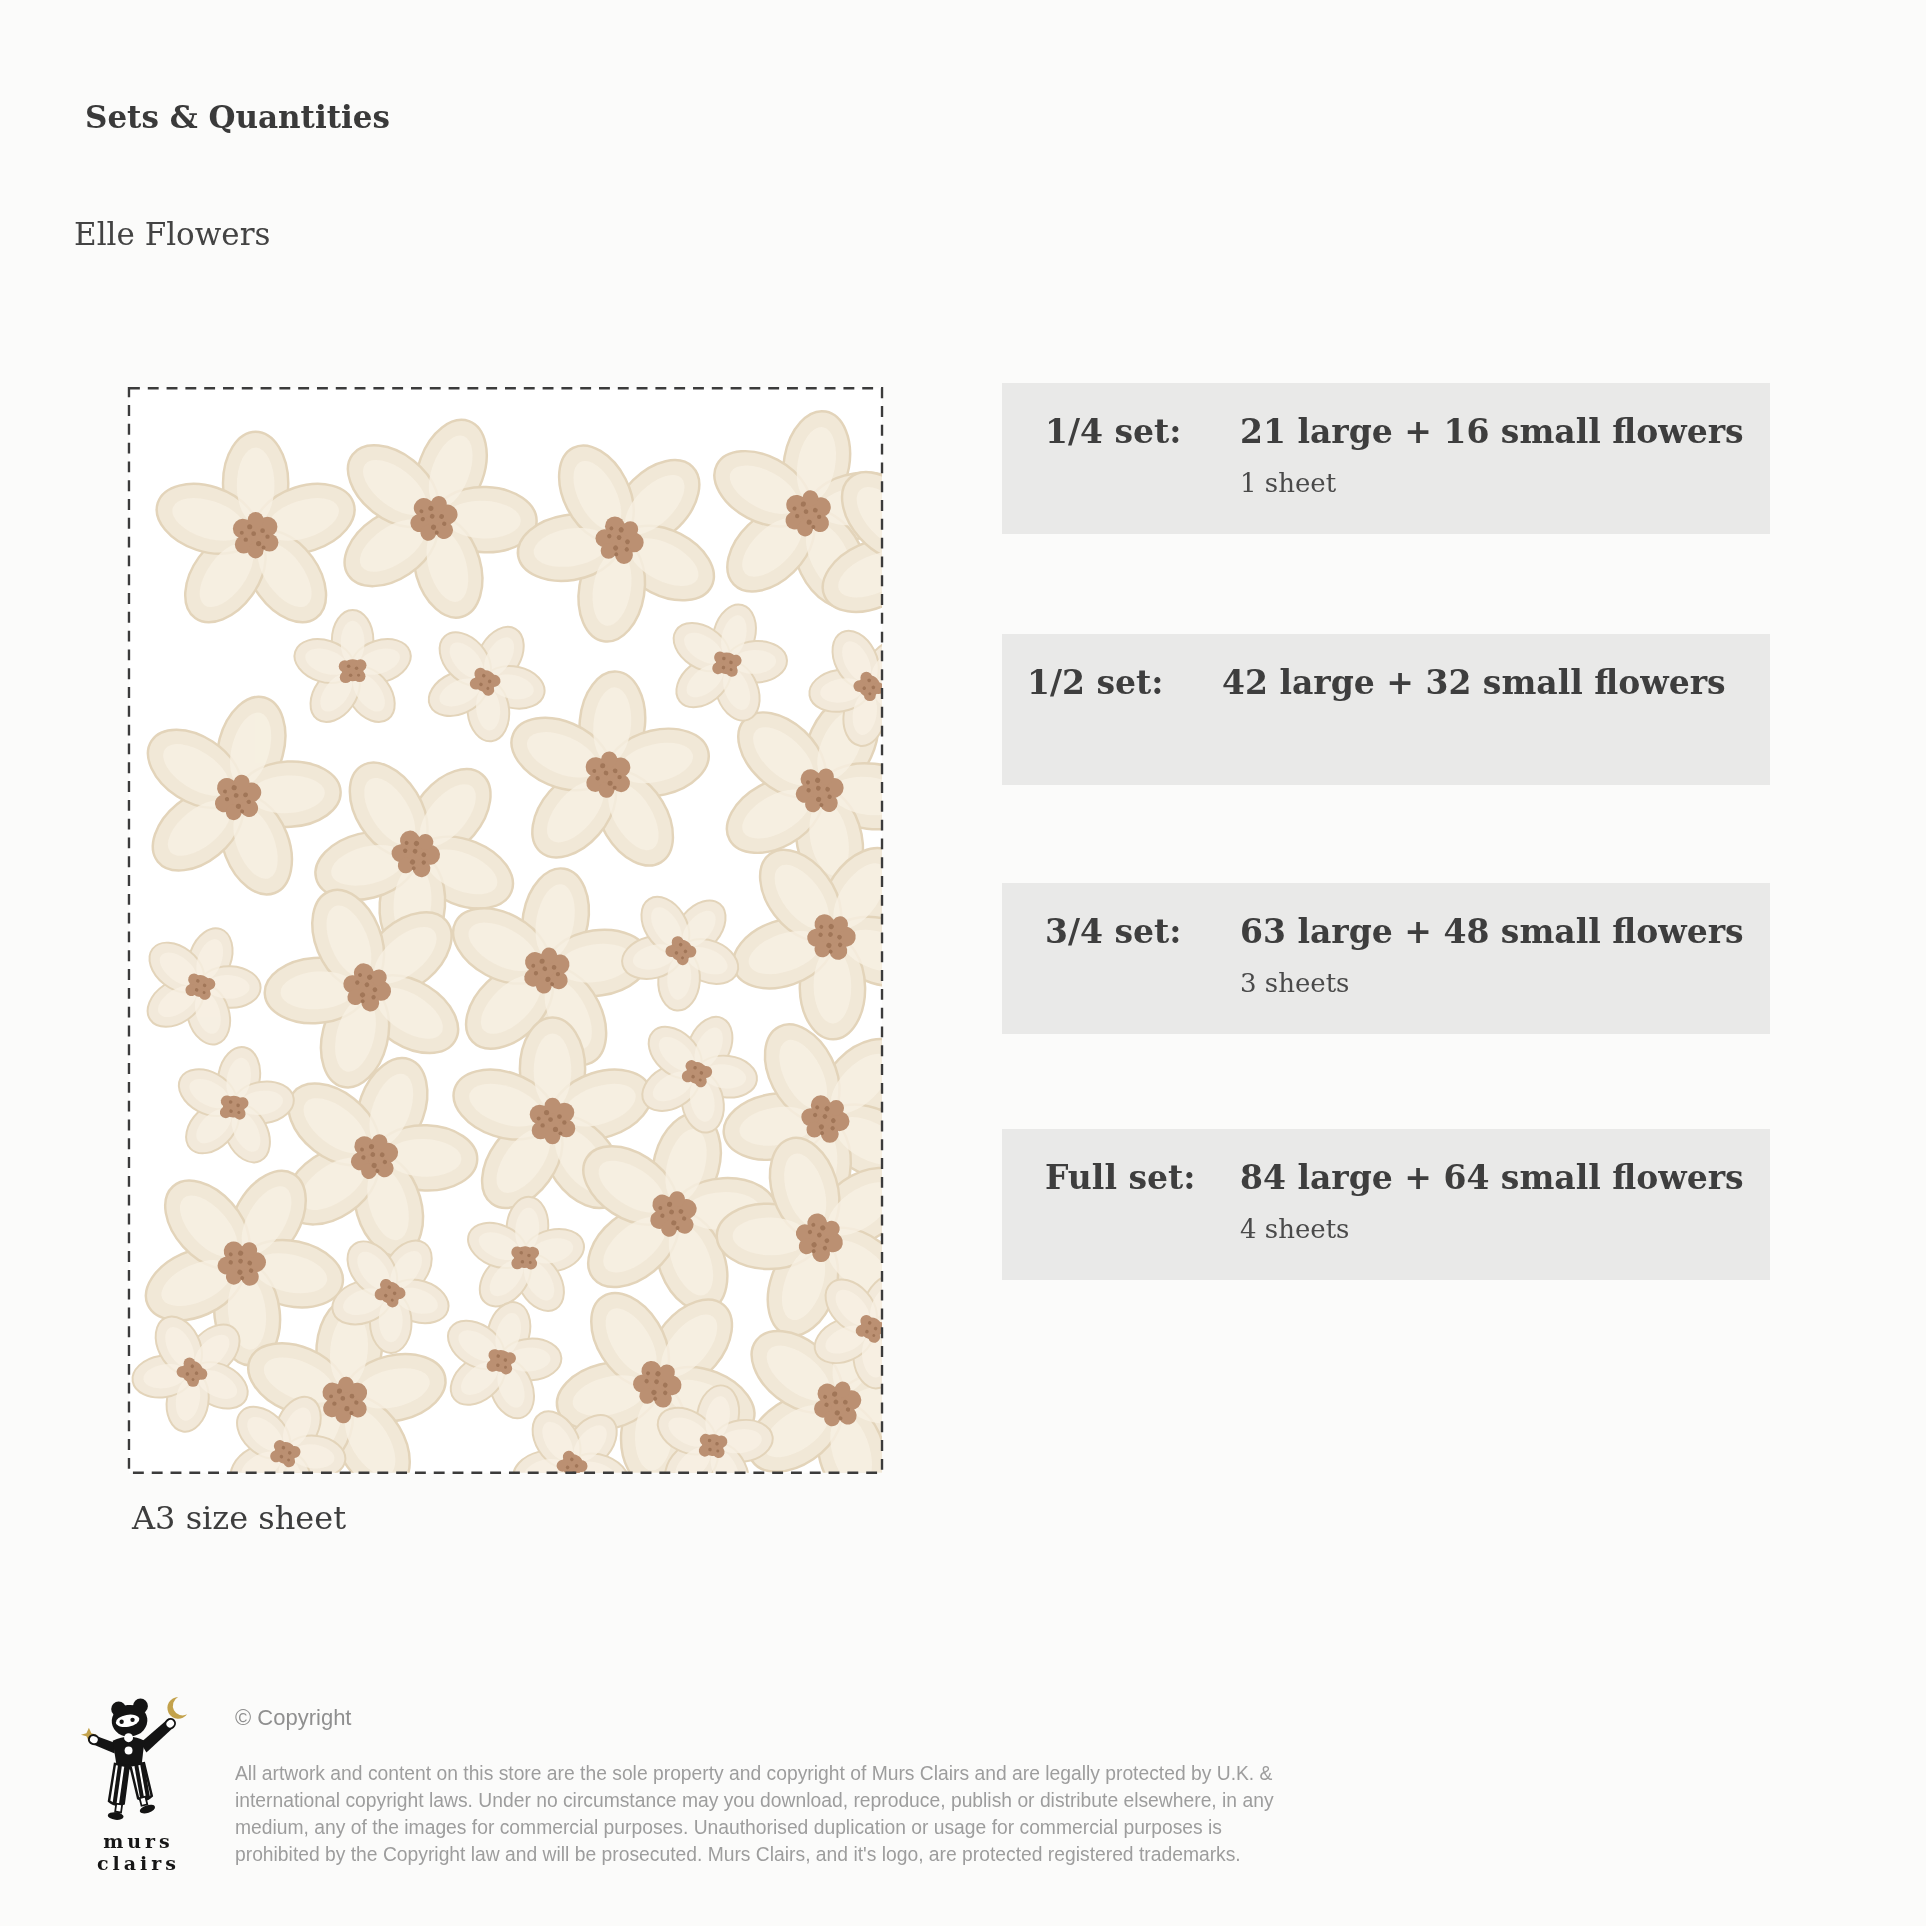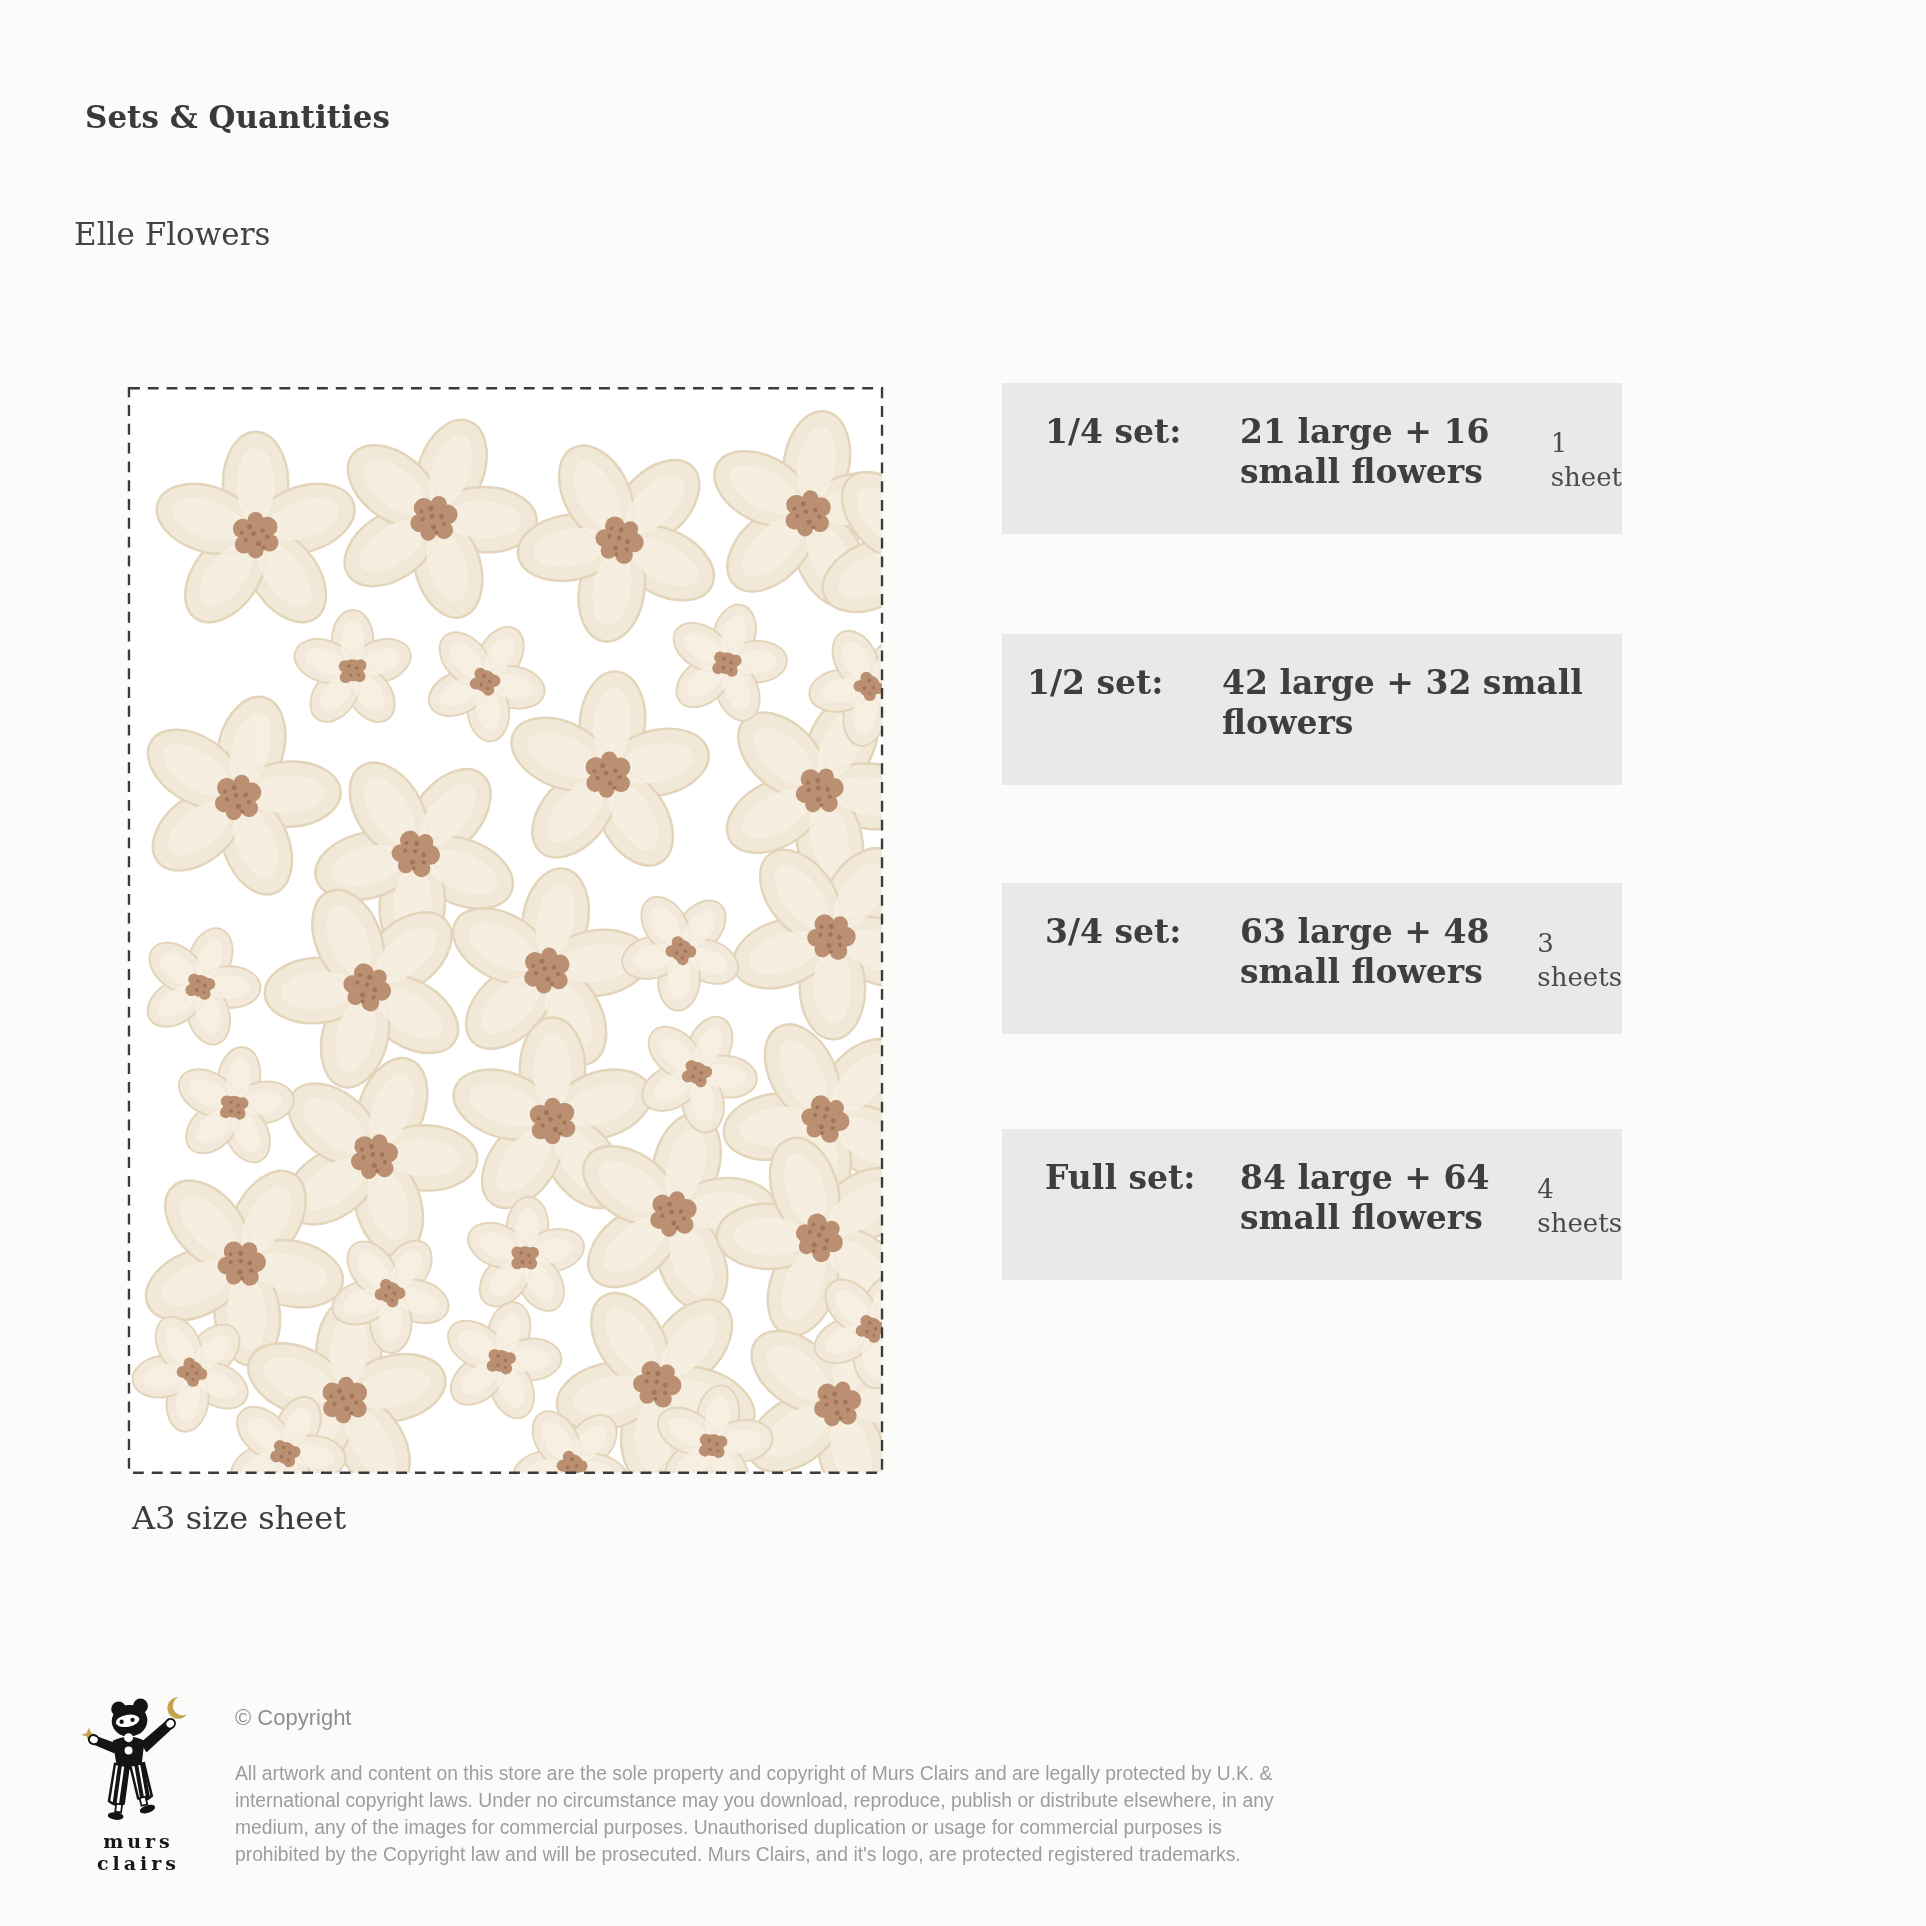--- a/index.html
+++ b/index.html
@@ -22,35 +22,35 @@
   }
   .sheet-wrap{
     position:absolute;left:127px;top:386px;
     width:757px;height:1089px;
   }
   .sheet-caption{
     position:absolute;left:132px;top:1499px;
     font-size:32px;color:#3d3d3d;
   }
   .set-box{
-    position:absolute;left:1002px;width:620px;height:151px;
+    position:absolute;left:1002px;width:768px;height:151px;
     background:#e9e9e8;
     box-sizing:border-box;
     padding:29px 0 0 43px;
     display:flex;flex-direction:row;
   }
   .set-box.b1{top:383px;}
   .set-box.b2{top:634px;padding-left:25px;}
   .set-box.b3{top:883px;}
   .set-box.b4{top:1129px;}
   .set-label{
     width:195px;flex:0 0 195px;
     font-size:33px;font-weight:700;color:#3e3e3e;line-height:40px;
   }
-  .set-info{display:flex;flex-direction:row;}
+  .set-info{display:flex;flex-direction:column;}
   .set-quantity{
     font-size:33px;font-weight:700;color:#3e3e3e;line-height:40px;
   }
   .set-sheets{
     margin-top:14px;
     font-size:26px;font-weight:400;color:#4a4a4a;line-height:34px;
   }
   .footer-logo{
     position:absolute;left:75px;top:1691px;width:125px;height:135px;
   }

